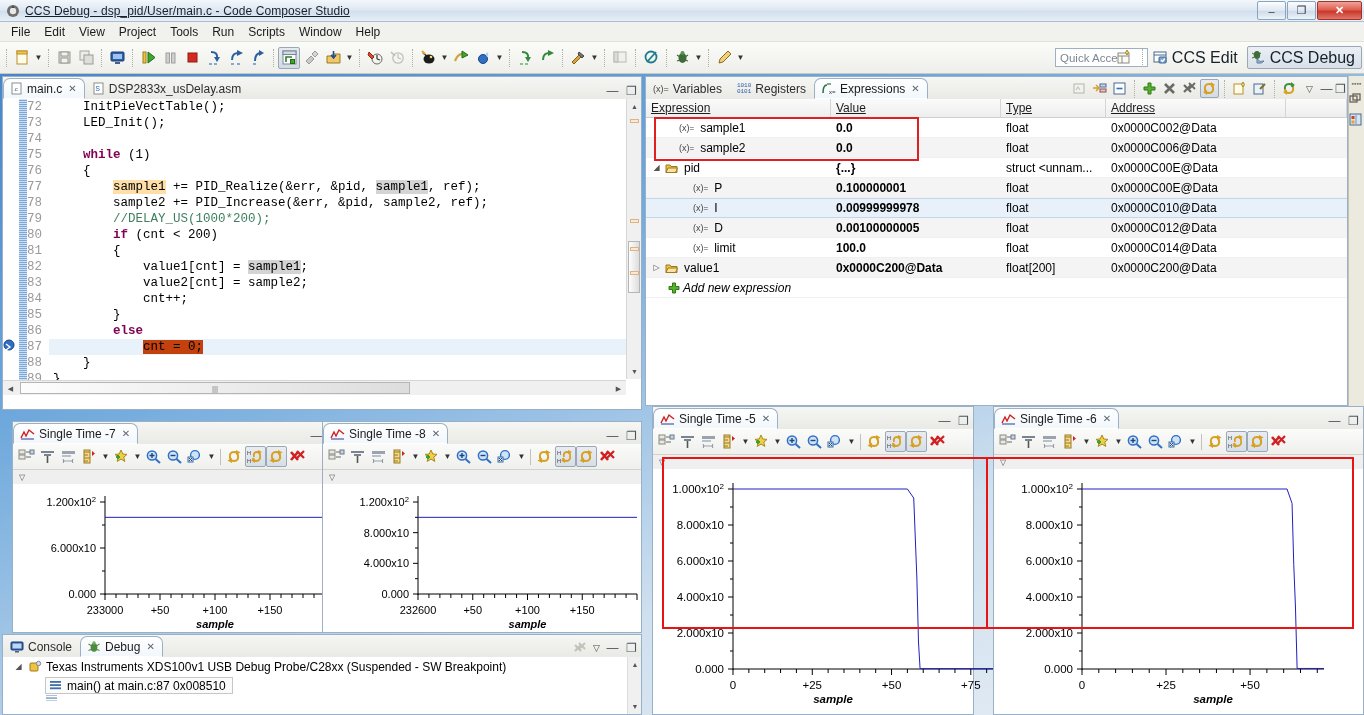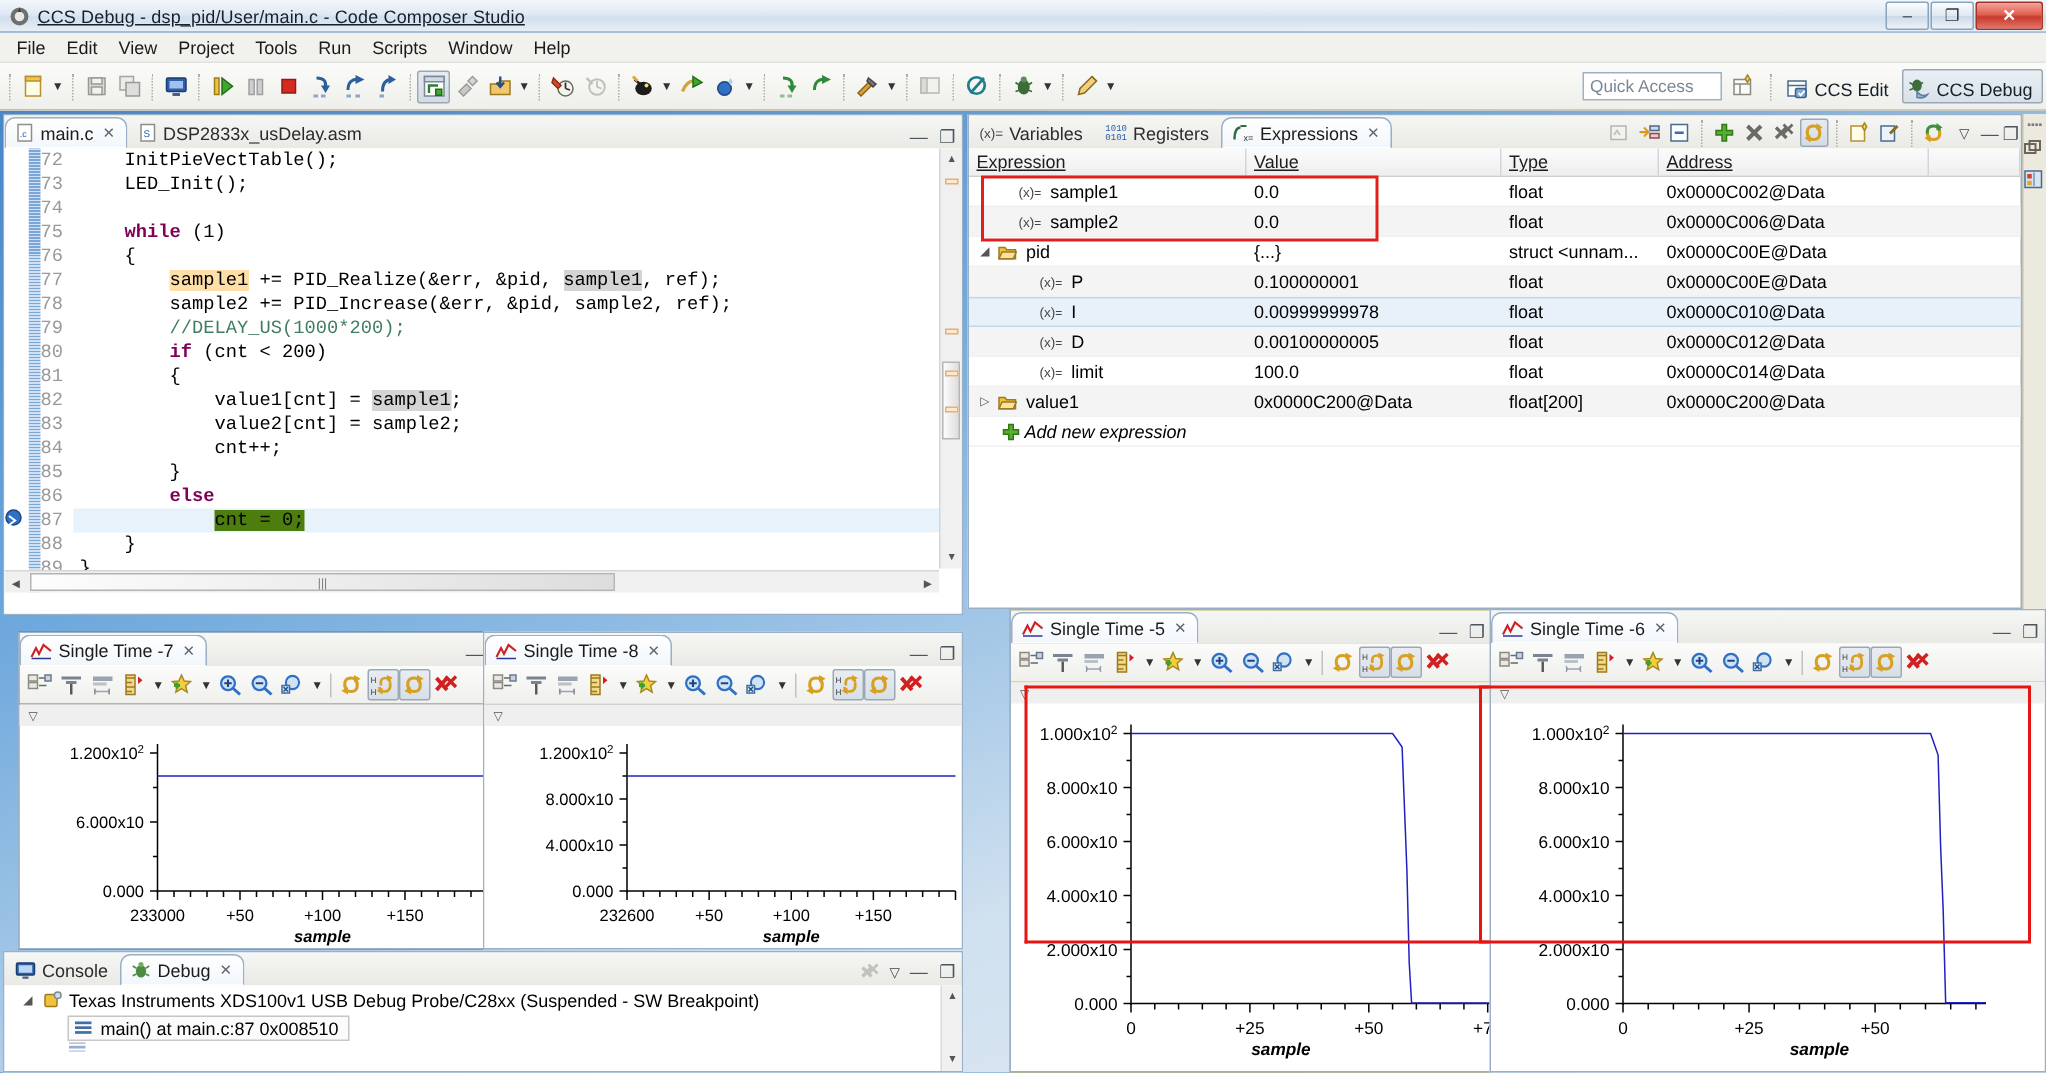--- a/index.html
+++ b/index.html
@@ -45,21 +45,21 @@
   .tbtn { width:22px; height:22px; display:flex; align-items:center; justify-content:center; border:1px solid transparent; border-radius:2px; }
   .tbtn.pressed { border:1px solid #9aa7b5; background:linear-gradient(180deg,#e6ebf1,#d3dbe4); }
   .tarrow { width:11px; height:22px; display:flex; align-items:center; justify-content:center; color:#333; font-size:8px; }
   .tsep { width:1px; height:18px; margin:0 4px; border-left:1px dotted #aeaea6; }
   .qaccess {
     position:absolute; right:216px; top:6px; width:93px; height:19px;
     border:1px solid #9db0c4; background:#fff; font-size:11.5px; color:#7a8793;
     padding:2px 4px; line-height:15px;
   }
   .persp-area { position:absolute; right:2px; top:4px; display:flex; align-items:center; gap:2px; }
-  .persp-btn { height:23px; display:flex; align-items:flex-end; gap:4px; padding:1px 6px 1px 3px; border:1px solid transparent; border-radius:2px; font-size:12px; color:#15202b; }
+  .persp-btn { height:23px; display:flex; align-items:center; gap:4px; padding:1px 6px 1px 3px; border:1px solid transparent; border-radius:2px; font-size:16px; color:#15202b; }
   .persp-btn.active { border:1px solid #9aa7b5; background:linear-gradient(180deg,#eaeff4,#d8e0e9); }
 
   
   .panel { position:absolute; background:#fff; }
   .tabstrip {
     height:22px; background:linear-gradient(180deg,#f6f6f4 0%,#e9e9e5 100%);
     display:flex; align-items:flex-end; position:relative;
   }
   .vtab {
     height:21px; display:flex; align-items:center; gap:4px; padding:0 7px 0 6px;
@@ -82,60 +82,60 @@
   .linenums { width:30px; background:#fff; color:#9a9a9a; font-family:"Liberation Mono", monospace; font-size:12.5px; text-align:center; padding-right:3px; }
   .blue-bar { position:absolute; left:16px; top:0; width:8px; bottom:14px;
     background:repeating-linear-gradient(0deg,#7ba7d8 0px,#7ba7d8 1px,#cfe0f3 1px,#cfe0f3 2px); }
   .codearea { position:relative; flex:1; font-family:"Liberation Mono", monospace; font-size:12.5px; color:#000; }
   .cline { height:16px; line-height:16px; white-space:pre; padding-left:4px; }
   .cline.curline { background:#e8f2fb; }
   .kw { color:#7f0055; font-weight:bold; }
   .cmt { color:#3f7f5f; }
   .hl-orange { background:#ffdfa8; }
   .hl-gray { background:#d4d4d4; }
-  .hl-green { background:#4d7c0f; }
+  .hl-green { background:#c2410c; }
   .ed-scroll-v { position:absolute; right:0; top:22px; width:15px; bottom:30px; background:#f0f0f0; border-left:1px solid #d6d6d6; }
   .ed-scroll-h { position:absolute; left:0; right:15px; bottom:14px; height:15px; background:#f0f0f0; border-top:1px solid #d6d6d6; }
   .sb-thumb { position:absolute; background:linear-gradient(90deg,#fdfdfd,#dddddd); border:1px solid #b5b5b5; }
   .sb-arrow { position:absolute; width:15px; height:15px; display:flex; align-items:center; justify-content:center; font-size:7px; color:#555; }
   .ov-mark { position:absolute; right:2px; width:9px; height:4px; border:1px solid #d9b38c; background:#ffe9c9; }
 
   
   #expr-panel { left:645px; top:76px; width:703px; height:330px; border:1px solid #9ab0c6; background:#fff; }
   .expr-toolbar { position:absolute; right:0; top:1px; height:21px; display:flex; align-items:center; gap:1px; }
   .etbtn { width:19px; height:19px; display:flex; align-items:center; justify-content:center; border:1px solid transparent; border-radius:2px; }
   .etbtn.pressed { border:1px solid #9aa7b5; background:linear-gradient(180deg,#e6ebf1,#d3dbe4); }
   .expr-table { position:absolute; left:0; top:22px; right:0; bottom:0; font-size:12px; }
   .expr-head { display:flex; height:19px; background:linear-gradient(180deg,#fbfbfb,#eeeeee); border-bottom:1px solid #cfcfcf; }
   .expr-head div { border-right:1px solid #d5d5d5; padding:2px 5px; color:#1d1d1d;text-decoration:underline; }
   .erow { display:flex; height:20px; align-items:center; border-bottom:1px solid #f0f0f0; }
   .erow.alt { background:#f4f4f4; }
   .erow.sel { background:#e8f0fa; border-top:1px solid #c3d6ea; border-bottom:1px solid #c3d6ea; }
   .ecell { overflow:hidden; white-space:nowrap; padding-left:5px; }
   .ecell.c0 { width:185px; display:flex; align-items:center; gap:3px; }
-  .ecell.c1 { width:170px; }
+  .ecell.c1 { width:170px;font-weight:bold; }
   .ecell.c2 { width:105px; }
   .ecell.c3 { width:180px; }
   .varicon { font-size:9px; color:#444; font-family:"Liberation Sans",sans-serif; }
   .twisty { width:11px; font-size:8px; color:#555; display:inline-block; text-align:center; }
   .redbox-expr { position:absolute; left:8px; top:40px; width:265px; height:44px; border:2px solid #e02020; pointer-events:none; }
   .fastview { position:absolute; right:0; top:0; width:16px; bottom:0; background:#eceadf; border-left:1px solid #c5c2b4; }
 
   
   .gtoolbar { position:absolute; left:0; top:22px; height:26px; right:0;
     background:linear-gradient(180deg,#fbfbfa,#efefec); border-bottom:1px solid #d3d3cd;
     display:flex; align-items:center; padding-left:3px; }
   .gbtn { width:21px; height:21px; display:flex; align-items:center; justify-content:center; border:1px solid transparent; border-radius:2px; }
   .gbtn.pressed { border:1px solid #9aa7b5; background:linear-gradient(180deg,#e9edf2,#d6dee7); }
   .gsep { width:1px; height:16px; margin:0 3px; border-left:1px solid #c2c2bb; }
   .graph-canvas { position:absolute; left:0; right:0; bottom:0; background:#fff; }
   .gstrip { height:14px; background:#efefef; display:flex; align-items:center; padding-left:6px; }
   .redbox { position:absolute; border:2px solid #e81414; pointer-events:none; }
 
-  #g5 { left:673px; top:406px; width:322px; height:309px; border:1px solid #9ab0c6; background:#eab308; }
+  #g5 { left:652px; top:406px; width:322px; height:309px; border:1px solid #9ab0c6; background:#22c55e; }
   #g6 { left:993px; top:406px; width:371px; height:309px; border:1px solid #9ab0c6; background:#fff; }
   #g7 { left:12px; top:421px; width:334px; height:212px; border:1px solid #9ab0c6; background:#4c1d95; }
   #g8 { left:322px; top:421px; width:320px; height:212px; border:1px solid #9ab0c6; background:#fff; }
 
   
   #dbg-panel { left:2px; top:634px; width:640px; height:81px; border:1px solid #9ab0c6; background:#fff; }
   .dbg-body { position:absolute; left:0; top:22px; right:0; bottom:0; font-size:12px; background:#fff; }
   .dbg-row { display:flex; align-items:center; gap:4px; height:19px; padding-left:10px; }
   .dbg-row.child { padding-left:42px; }
   .dbg-sel { border:1px solid #c6c6c6; background:#fbfbfb; display:inline-flex; align-items:center; gap:5px; padding:0 6px 0 3px; height:17px; }

